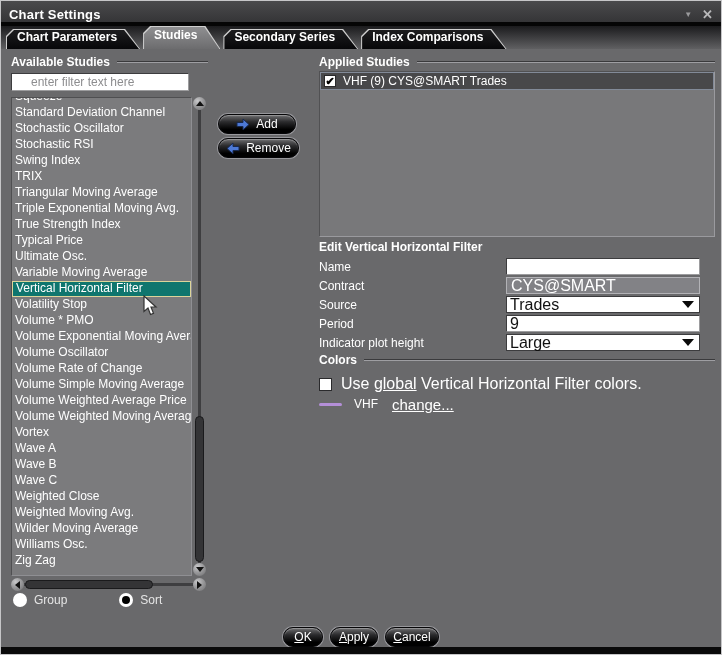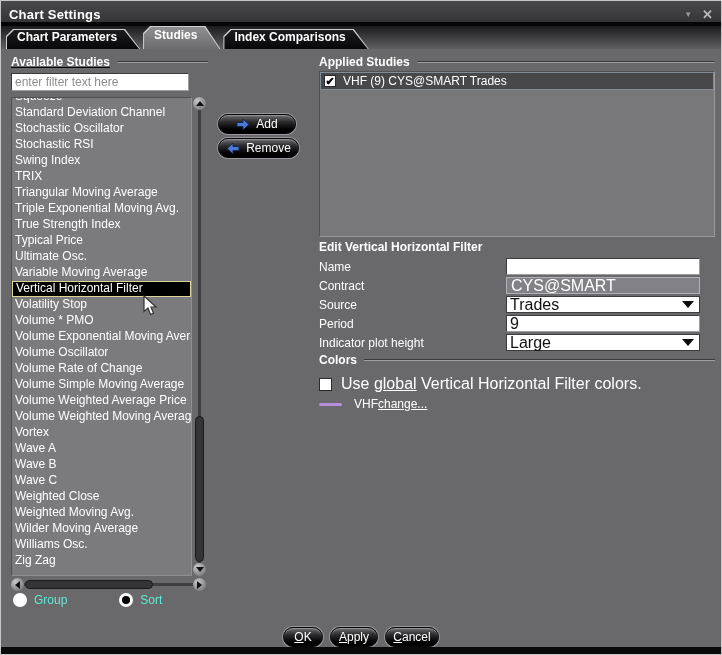--- a/index.html
+++ b/index.html
@@ -33,35 +33,35 @@
   .tab.active .tab-inner { background:linear-gradient(#8f8f91,#6c6c6e); }
   .tab-label { color:#fff; font-size:12px; font-weight:bold; white-space:nowrap; }
   
   .sec-header { position:absolute; display:flex; align-items:center; }
   .sec-title { color:#fff; font-size:12px; font-weight:bold; white-space:nowrap; }
   .groove { flex:1; height:2px; margin-left:7px; border-top:1px solid #3a3a3c; border-bottom:1px solid #9e9ea2; }
   
   .filter-input {
     position:absolute; left:10px; top:72px; width:178px; height:18px;
     background:#fff; border:1px solid #3c3c3e; border-bottom-color:#9c9c9e; border-right-color:#9c9c9e;
-    font-family:"Liberation Sans", sans-serif; font-size:12px; color:#222; padding:0 3px; outline:none;
+    font-family:"Liberation Sans", sans-serif; font-size:12px; color:#222; padding:0 19px; outline:none;
   }
   .filter-input::placeholder { color:#8d8d8f; opacity:1; }
   
   .study-list {
     position:absolute; left:10px; top:96px; width:181px; height:479px;
     background:#7b7b7d; overflow:hidden;
     border:1px solid #4f4f51; border-right-color:#8f8f93; border-bottom-color:#8f8f93;
   }
   .list-scroll { margin-top:-9px; }
   .list-item {
     height:16px; line-height:15px; padding:0 3px; color:#fff; font-size:12px;
     white-space:nowrap; overflow:hidden; cursor:default;
   }
-  .list-item.selected { background:#000000; border:1px solid #ddd49a; line-height:13px; }
+  .list-item.selected { background:#0f766e; border:1px solid #ddd49a; line-height:13px; }
   
   .vscroll { position:absolute; left:192px; top:96px; width:13px; height:479px; }
   .hscroll { position:absolute; left:10px; top:577px; width:195px; height:13px; }
   .sb-btn {
     position:absolute; width:13px; height:13px; border-radius:50%;
     background:radial-gradient(circle at 35% 30%, #cicic1, #9a9a9c 40%, #707072 90%);
     background:radial-gradient(circle at 35% 30%, #c9c9cb, #9a9a9c 45%, #707072 95%);
     display:flex; align-items:center; justify-content:center;
   }
   .tri-up { width:0; height:0; border-left:4px solid transparent; border-right:4px solid transparent; border-bottom:5px solid #111; }
@@ -71,21 +71,21 @@
   .vtrack { position:absolute; left:5px; top:13px; bottom:13px; width:3px; background:#3e3e40; }
   .vthumb { position:absolute; left:2px; top:319px; width:9px; height:146px; background:#343436; border:1px solid #1a1a1c; border-radius:5px; }
   .htrack { position:absolute; top:5px; left:13px; right:13px; height:3px; background:#3e3e40; }
   .hthumb { position:absolute; top:2px; left:14px; width:128px; height:9px; background:#343436; border:1px solid #1a1a1c; border-radius:5px; }
   
   .radio-row { position:absolute; left:12px; top:592px; display:flex; }
   .radio-item { display:flex; align-items:center; gap:7px; cursor:default; }
   .radio-item + .radio-item { margin-left:52px; }
   .radio-circle { width:14px; height:14px; border-radius:50%; background:#fff; display:flex; align-items:center; justify-content:center; }
   .radio-circle.checked::after { content:""; width:8px; height:8px; border-radius:50%; background:#000; }
-  .radio-label { color:#5eead4; font-size:12px; }
+  .radio-label { color:#e5e5e5; font-size:12px; }
   
   .pill {
     display:flex; align-items:center; justify-content:center; gap:6px;
     background:linear-gradient(180deg,#6f6f71 0%,#2b2b2d 38%,#000 80%);
     border:1px solid #060608; border-radius:10px;
     box-shadow:0 0 0 1px #97979b, inset 0 1px 1px rgba(255,255,255,.30);
     color:#fff; font-size:12px; cursor:default;
   }
   .pill-label { display:inline-block; color:#fff; font-size:12px; }
   .mnemonic .pill-label::first-letter { text-decoration:underline; }
@@ -115,21 +115,21 @@
   .dd-arrow { position:absolute; right:5px; top:4px; width:0; height:0;
     border-left:6px solid transparent; border-right:6px solid transparent; border-top:7px solid #0a0a0a; }
   
   .colors-check-row { position:absolute; left:318px; top:374px; display:flex; align-items:center; gap:9px; }
   .checkbox-lg { width:13px; height:13px; background:#fff; border:1px solid #2a2a2c; }
   .colors-check-text { color:#fff; font-size:16px; }
   .link { text-decoration:underline; cursor:default; color:#fff; }
   .swatch-row { position:absolute; left:318px; top:397px; display:flex; align-items:center; height:12px; }
   .vhf-swatch { width:23px; height:3px; border-radius:2px; }
   .swatch-label { color:#fff; font-size:12px; margin-left:12px; }
-  .change-link { font-size:12px; }
+  .change-link { margin-left:14px; font-size:15px; }
   
   .footer-row { position:absolute; left:0; right:0; top:626px; display:flex; justify-content:center; gap:7px; }
   .btn-ok { width:40px; height:20px; }
   .btn-apply { width:48px; height:20px; }
   .btn-cancel { width:54px; height:20px; }
   .bottom-strip { position:absolute; left:0; right:0; bottom:0; height:7px; background:#0a0a0a; }
   
   .mouse-cursor { position:absolute; left:142px; top:294px; pointer-events:none; }
 </style>
 </head>
@@ -153,29 +153,34 @@
           <span class="tab-label">Chart Parameters</span>
         </div>
       </div>
 
       <div class="tab active">
         <div class="tab-inner">
           <span class="tab-label">Studies</span>
         </div>
       </div>
 
+      <div class="tab">
+        <div class="tab-inner">
+          <span class="tab-label">Secondary Series</span>
+        </div>
+      </div>
 
       <div class="tab">
         <div class="tab-inner">
           <span class="tab-label">Index Comparisons</span>
         </div>
       </div>
     </div>
 
-  <div class="sec-header" style="left:10px; top:54px; width:197px;text-decoration:underline;">
+  <div class="sec-header" style="left:10px; top:54px; width:197px;">
     <span class="sec-title">Available Studies</span>
     <span class="groove"></span>
   </div>
 
   <input class="filter-input" type="text" placeholder="enter filter text here" style="">
 
   <div class="study-list">
     <div class="list-scroll">
 
         <div class="list-item">Squeeze</div>

